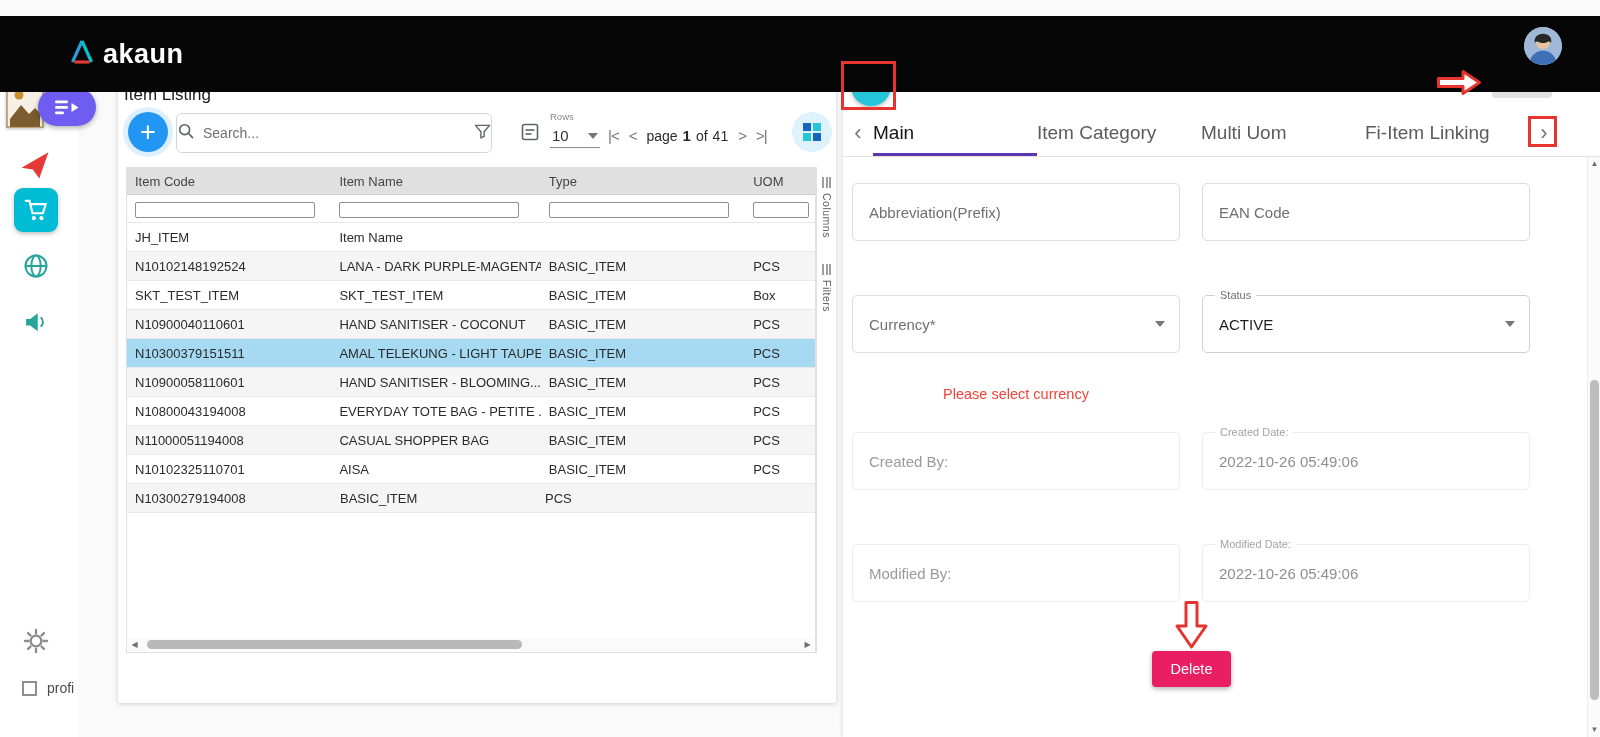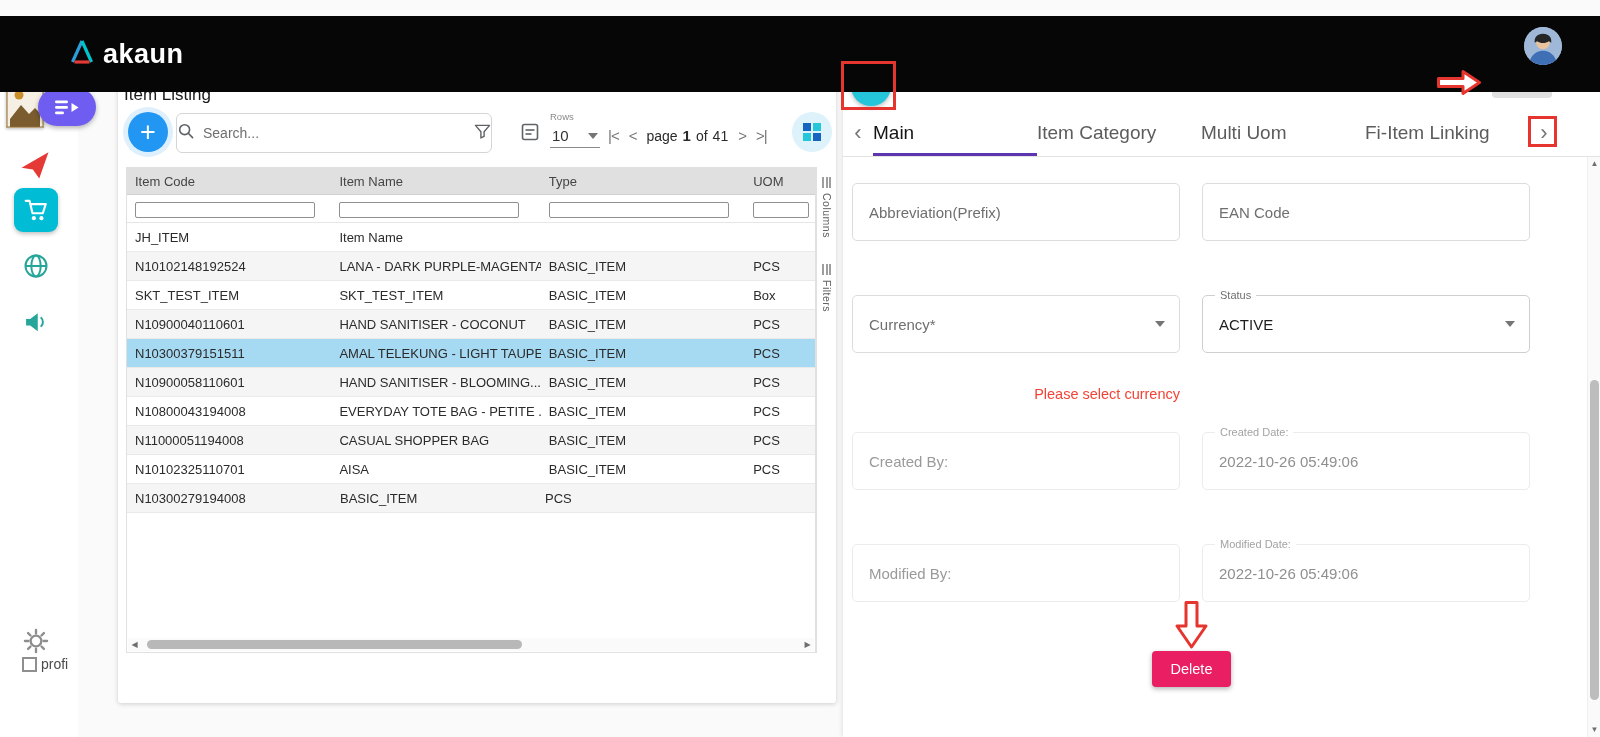--- a/index.html
+++ b/index.html
@@ -16,21 +16,21 @@
   
   .sidebar{position:absolute;left:0;top:60px;width:78px;height:677px;background:#fff;z-index:4}
   .app-thumb{position:absolute;left:6px;top:22px;width:38px;height:46px;background:#fff;border:1px solid #b9a27a;box-shadow:0 1px 3px rgba(0,0,0,.25);cursor:pointer}
   .pill{position:absolute;left:38px;top:28px;width:58px;height:38px;border-radius:19px;background:#6e5df0;display:flex;align-items:center;justify-content:center;box-shadow:0 2px 5px rgba(0,0,0,.3);cursor:pointer;z-index:6}
   .side-red{position:absolute;left:18px;top:88px;width:34px;height:34px;cursor:pointer}
   .cart-btn{position:absolute;left:14px;top:128px;width:44px;height:44px;border:none;border-radius:9px;background:#00bcd4;display:flex;align-items:center;justify-content:center;box-shadow:0 2px 4px rgba(0,0,0,.25);cursor:pointer}
   .side-ic{position:absolute;left:22px;width:28px;height:28px;cursor:pointer}
   .ic-globe{top:192px}
   .ic-mega{top:248px}
   .ic-gear{top:567px}
-  .profile-row{position:absolute;left:22px;top:596px;display:flex;align-items:center;gap:4px}
+  .profile-row{position:absolute;left:22px;top:620px;display:flex;align-items:center;gap:10px}
   .cbx{width:15px;height:15px;border:2px solid #8f8f8f;background:#fff;display:inline-block;cursor:pointer}
   .profile-label{font-size:14px;color:#4a4a4a}
 
   
   .lpanel{position:absolute;left:118px;top:75px;width:718px;height:628px;background:#fff;border-radius:3px;box-shadow:0 1px 5px rgba(0,0,0,.18);z-index:3}
   .lp-title{position:absolute;left:6px;top:10px;font-size:17px;font-weight:500;color:#1a1a1a}
   .add-btn{position:absolute;left:10px;top:37px;width:40px;height:40px;border:none;border-radius:50%;background:#2196f3;color:#fff;font-size:27px;line-height:38px;text-align:center;box-shadow:0 0 0 5px rgba(33,150,243,.15);cursor:pointer}
   .search-box{position:absolute;left:58px;top:38px;width:316px;height:40px;border:1px solid #d5d5d5;border-radius:6px;background:#fff;display:flex;align-items:center;padding:0 0;gap:8px}
   .search-box input{flex:1;border:none;outline:none;font-size:14px;color:#333;font-family:"Liberation Sans",sans-serif;background:transparent}
   .search-box input::placeholder{color:#6f6f6f}
@@ -92,21 +92,21 @@
   .field .caret{position:absolute;right:14px}
   .field.disabled{border-color:#ececec;cursor:default}
   .field.disabled .ph{color:#9a9a9a}
   .field.disabled .val{color:#8f8f8f}
   .flabel{position:absolute;top:-7px;left:12px;background:#fff;padding:0 5px;font-size:11px;color:#6f6f6f}
   .field.disabled .flabel{color:#a3a3a3}
   .f-abbr{left:9px;top:123px}
   .f-ean{left:359px;top:123px}
   .f-currency{left:9px;top:235px}
   .f-status{left:359px;top:235px;border-color:#cfcfcf}
-  .err-text{position:absolute;left:9px;top:326px;width:328px;text-align:right;font-size:14.5px;color:#f44336}
+  .err-text{position:absolute;left:9px;top:326px;width:328px;text-align:center;font-size:14.5px;color:#f44336}
   .f-createdby{left:9px;top:372px}
   .f-createddate{left:359px;top:372px}
   .f-modifiedby{left:9px;top:484px}
   .f-modifieddate{left:359px;top:484px}
   .delete-btn{position:absolute;left:309px;top:591px;width:79px;height:36px;border:none;border-radius:4px;background:#e91e63;color:#fff;font-size:14.5px;font-weight:normal;font-family:"Liberation Sans",sans-serif;box-shadow:0 2px 5px rgba(0,0,0,.3);cursor:pointer}
 
   
   .ann{position:absolute;z-index:40;pointer-events:none}
   .ann-rect{border:3px solid #e6342e}
   #ann-back{left:841px;top:61px;width:55px;height:49px}

